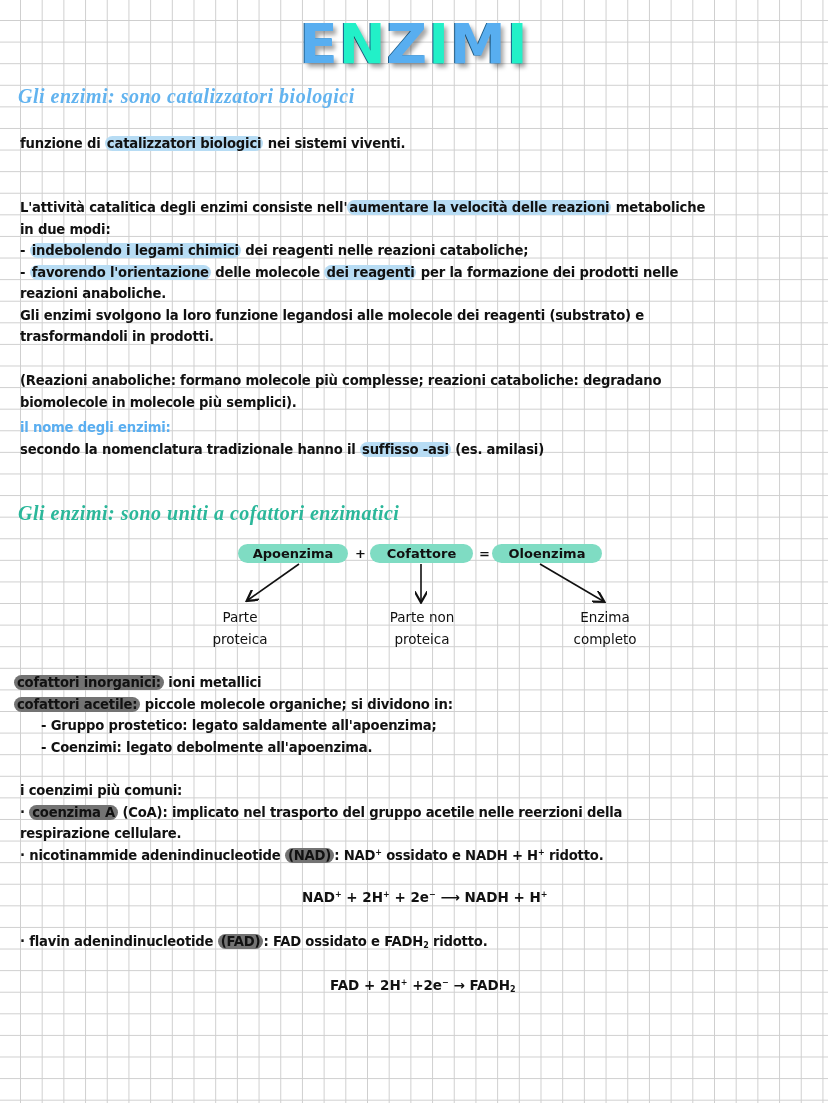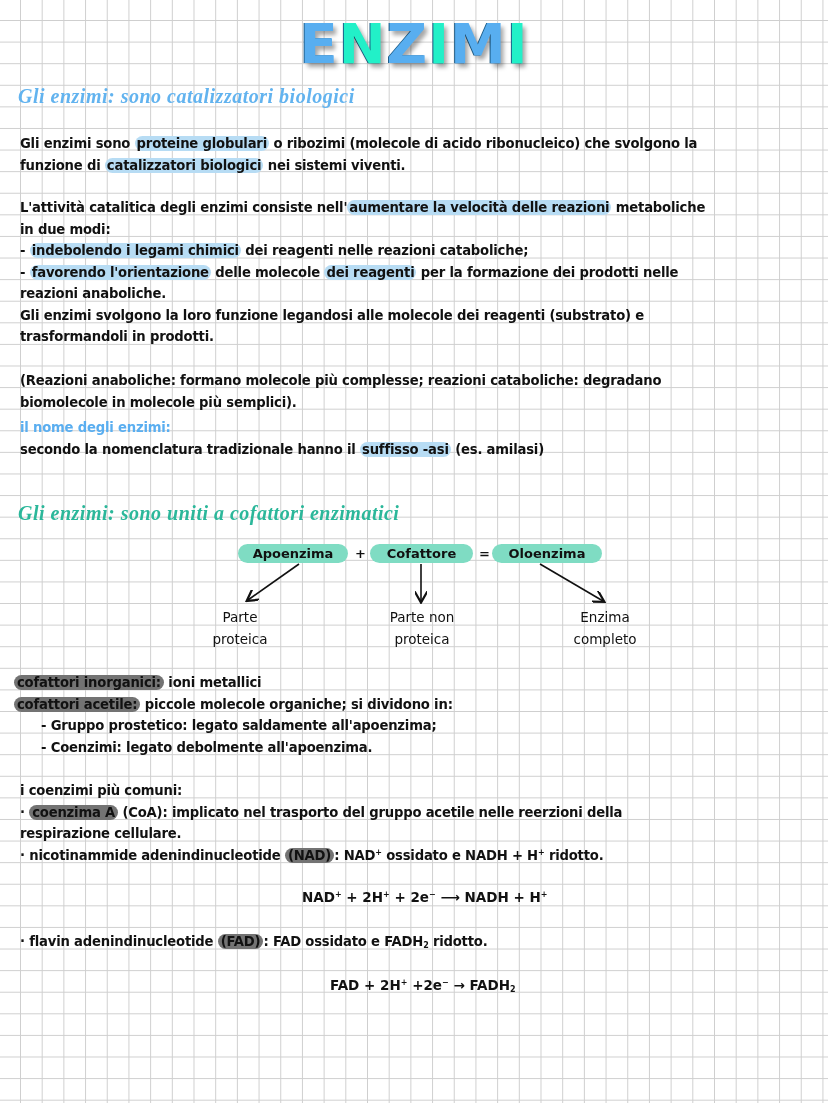--- a/index.html
+++ b/index.html
@@ -56,21 +56,20 @@
 </head>
 <body>
 
 <div class="abs title">
   <span class="t-blue">E</span><span class="t-green">N</span><span class="t-blue">Z</span><span class="t-green">I</span><span class="t-blue">M</span><span class="t-green">I</span>
 </div>
 
 <div class="abs h-script h1">Gli enzimi: sono catalizzatori biologici</div>
 
 <div class="abs body-text" style="left:20px; top:133px;">
-  <div><span>Gli enzimi sono </span><span class="hl-b">proteine globulari</span><span> o ribozimi (molecole di acido ribonucleico) che svolgono la</span></div>
   <div><span>funzione di </span><span class="hl-b">catalizzatori biologici</span><span> nei sistemi viventi.</span></div>
 </div>
 
 <div class="abs body-text" style="left:20px; top:197px;">
   <div><span>L'attività catalitica degli enzimi consiste nell'</span><span class="hl-b">aumentare la velocità delle reazioni</span><span> metaboliche</span></div>
   <div>in due modi:</div>
   <div><span>- </span><span class="hl-b">indebolendo i legami chimici</span><span> dei reagenti nelle reazioni cataboliche;</span></div>
   <div><span>- </span><span class="hl-b">favorendo l'orientazione</span><span> delle molecole </span><span class="hl-b">dei reagenti</span><span> per la formazione dei prodotti nelle</span></div>
   <div>reazioni anaboliche.</div>
   <div>Gli enzimi svolgono la loro funzione legandosi alle molecole dei reagenti (substrato) e</div>

